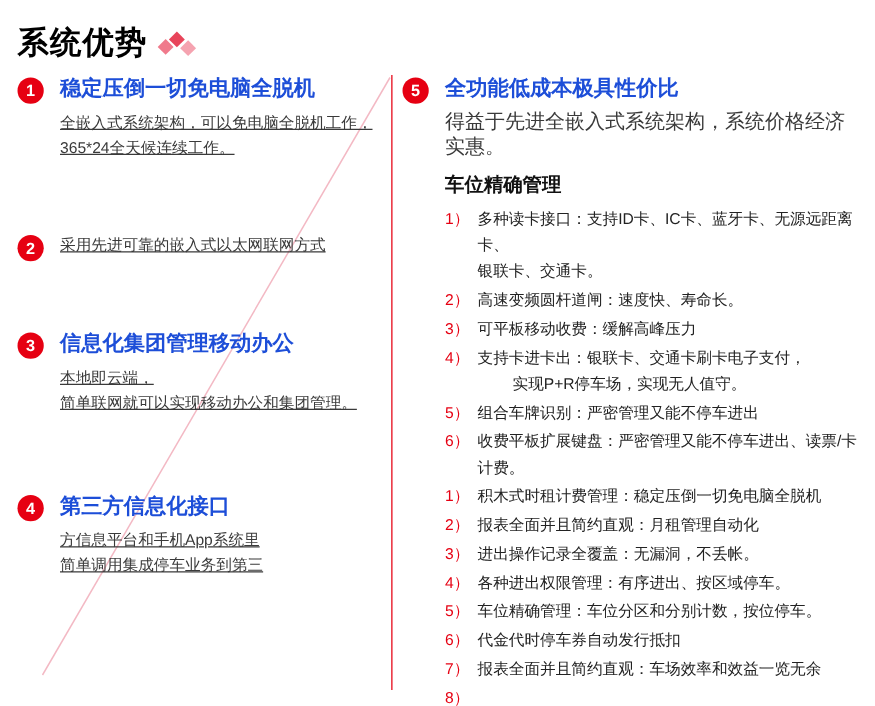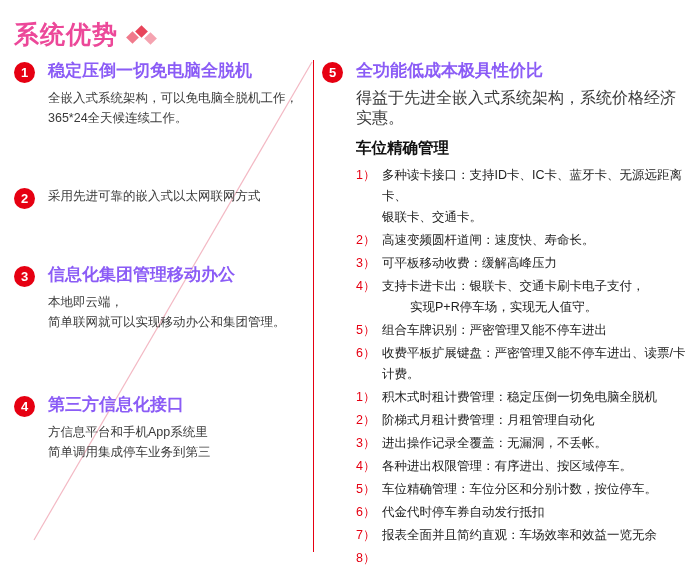--- a/index.html
+++ b/index.html
@@ -33,21 +33,21 @@
   .header {
     position: absolute;
     left: 14px;
     top: 22px;
     display: flex;
     align-items: center;
   }
   .header .title {
     font-size: 25px;
     font-weight: bold;
-    color: #ec4899;
+    color: #000000;
     letter-spacing: 1px;
     line-height: 1;
   }
   .diamonds {
     display: inline-block;
     margin-left: 8px;
     position: relative;
     width: 34px;
     height: 22px;
   }
@@ -94,28 +94,29 @@
     background: #e60012;
     color: #ffffff;
     font-size: 13px;
     line-height: 21px;
     text-align: center;
     font-weight: bold;
   }
   .item-title {
     font-size: 17px;
     font-weight: bold;
-    color: #8b5cf6;
+    color: #1d4ed8;
     line-height: 22px;
     margin-bottom: 6px;
   }
   .item-desc {
     font-size: 12.5px;
     color: #3a3a3a;
     line-height: 20px;
+    text-decoration: underline;
   }
   .item-desc div { white-space: nowrap; }
 
   .sub-head {
     font-size: 15.5px;
     font-weight: bold;
     color: #111111;
     margin: 10px 0 6px 0;
     padding-left: 34px;
   }
@@ -249,21 +250,21 @@
       </div>
     </div>
 
     <div class="sub-list">
       <div class="sub-item">
         <span class="sub-idx">1）</span>
         <span class="sub-text">积木式时租计费管理：稳定压倒一切免电脑全脱机</span>
       </div>
       <div class="sub-item">
         <span class="sub-idx">2）</span>
-        <span class="sub-text">阶梯式月租计费管理：月租管理自动化</span>
+        <span class="sub-text">报表全面并且简约直观：月租管理自动化</span>
       </div>
       <div class="sub-item">
         <span class="sub-idx">3）</span>
         <span class="sub-text">进出操作记录全覆盖：无漏洞，不丢帐。</span>
       </div>
       <div class="sub-item">
         <span class="sub-idx">4）</span>
         <span class="sub-text">各种进出权限管理：有序进出、按区域停车。</span>
       </div>
       <div class="sub-item">

